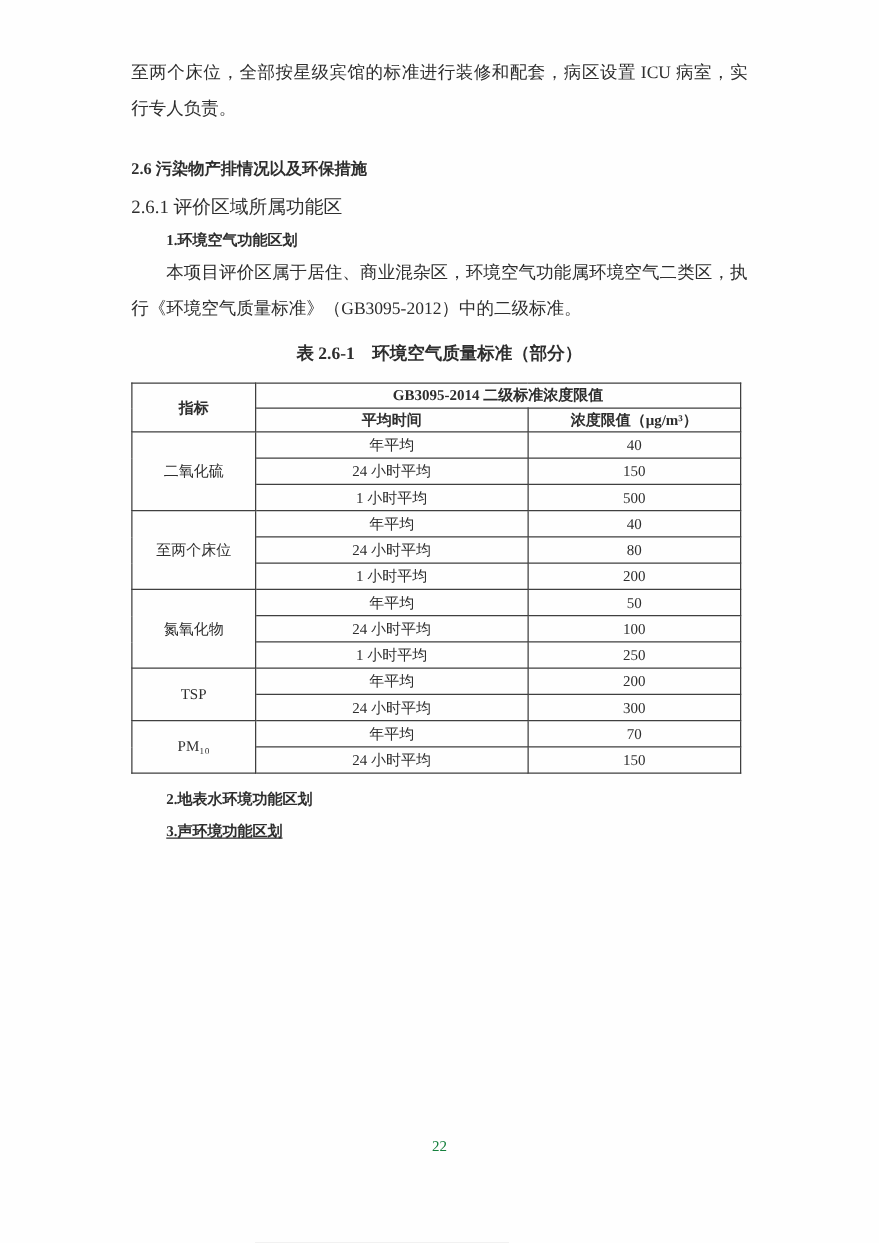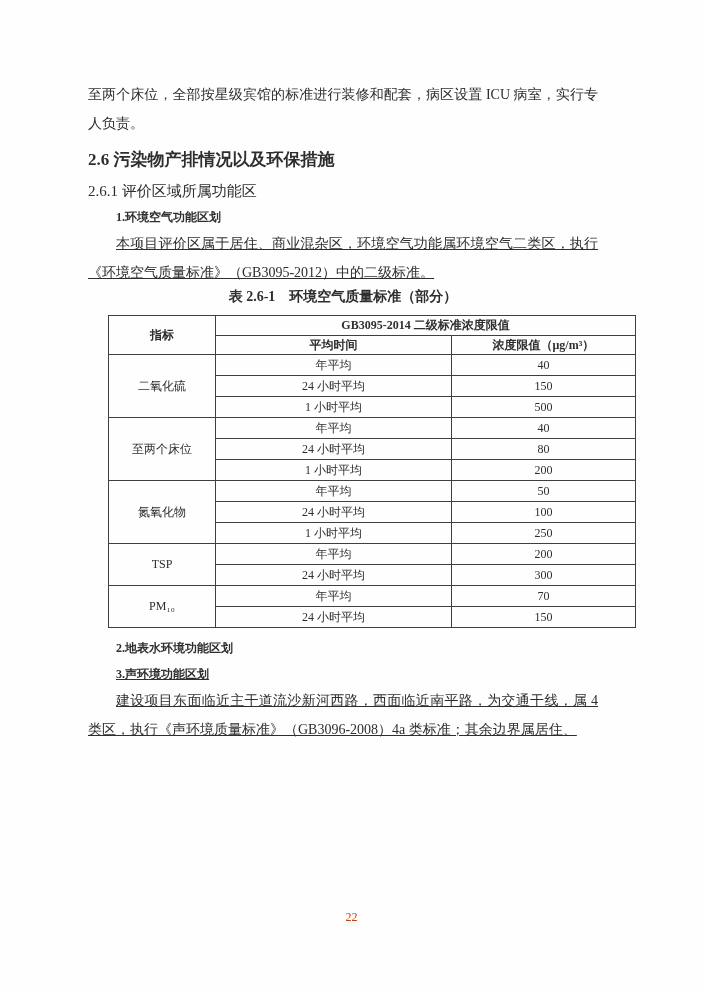--- a/index.html
+++ b/index.html
@@ -13,40 +13,39 @@
     height: 994px;
     margin: 0 auto;
     background: #fefefe;
     color: #2e2e2e;
     font-family: "Liberation Serif", "DejaVu Serif", serif;
     overflow: hidden;
     box-sizing: border-box;
   }
   .content {
     position: absolute;
-    left: 88px;
+    left: 105px;
     right: 105px;
     top: 0;
-    padding-top: 80px;
+    padding-top: 44px;
   }
   .para {
     font-size: 14px;
     line-height: 29px;
     text-align: justify;
     margin: 0;
   }
   .para.indent {
     text-indent: 2em;
-    text-decoration: underline;
   }
   .h-section {
-    font-size: 17px;
+    font-size: 13px;
     line-height: 26px;
     font-weight: bold;
-    margin: 9px 0 0 0;
+    margin: 20px 0 0 0;
   }
   .h-subsection {
     font-size: 15px;
     line-height: 24px;
     font-weight: normal;
     margin: 6px 0 0 0;
   }
   .h-item {
     font-size: 12px;
     line-height: 24px;
@@ -55,27 +54,27 @@
     padding-left: 28px;
   }
   .h-item.first {
     margin-top: 2px;
   }
   .table-caption {
     font-size: 14px;
     line-height: 20px;
     font-weight: bold;
     text-align: center;
-    margin: 0;
+    margin: 12px;
   }
   table.std-table {
     border-collapse: collapse;
     table-layout: fixed;
-    width: 528px;
-    margin: 8px 0 0 20px;
+    width: 488px;
+    margin: 8px 0 0 0;
     font-size: 12px;
   }
   table.std-table td {
     border: 1px solid #3f3f3f;
     text-align: center;
     vertical-align: middle;
     padding: 0 2px;
     height: 20px;
     overflow: hidden;
   }
@@ -84,21 +83,21 @@
   .col-indicator { width: 97px; }
   .col-time { width: 214px; }
   .col-limit { width: 167px; }
   .page-number {
     position: absolute;
     left: 0;
     right: 0;
     top: 910px;
     text-align: center;
     font-size: 12px;
-    color: #c2410c;
+    color: #15803d;
   }
 </style>
 </head>
 <body>
 
 <div class="page">
   <div class="content">
 
     <p class="para">至两个床位，全部按星级宾馆的标准进行装修和配套，病区设置 ICU 病室，实行专人负责。</p>
 
@@ -190,18 +189,17 @@
           <td>150</td>
         </tr>
       </tbody>
     </table>
 
     <h3 class="h-item" style="margin-top:8px;">2.地表水环境功能区划</h3>
 
 
     <h3 class="h-item" style="margin-top:2px;text-decoration:underline;">3.声环境功能区划</h3>
 
-    <p class="para indent">建设项目东面临近主干道流沙新河西路，西面临近南平路，为交通干线，属 4 类区，执行《声环境质量标准》（GB3096-2008）4a 类标准；其余边界属居住、</p>
 
   </div>
 
   <div class="page-number">22</div>
 </div>
 
 </body></html>

